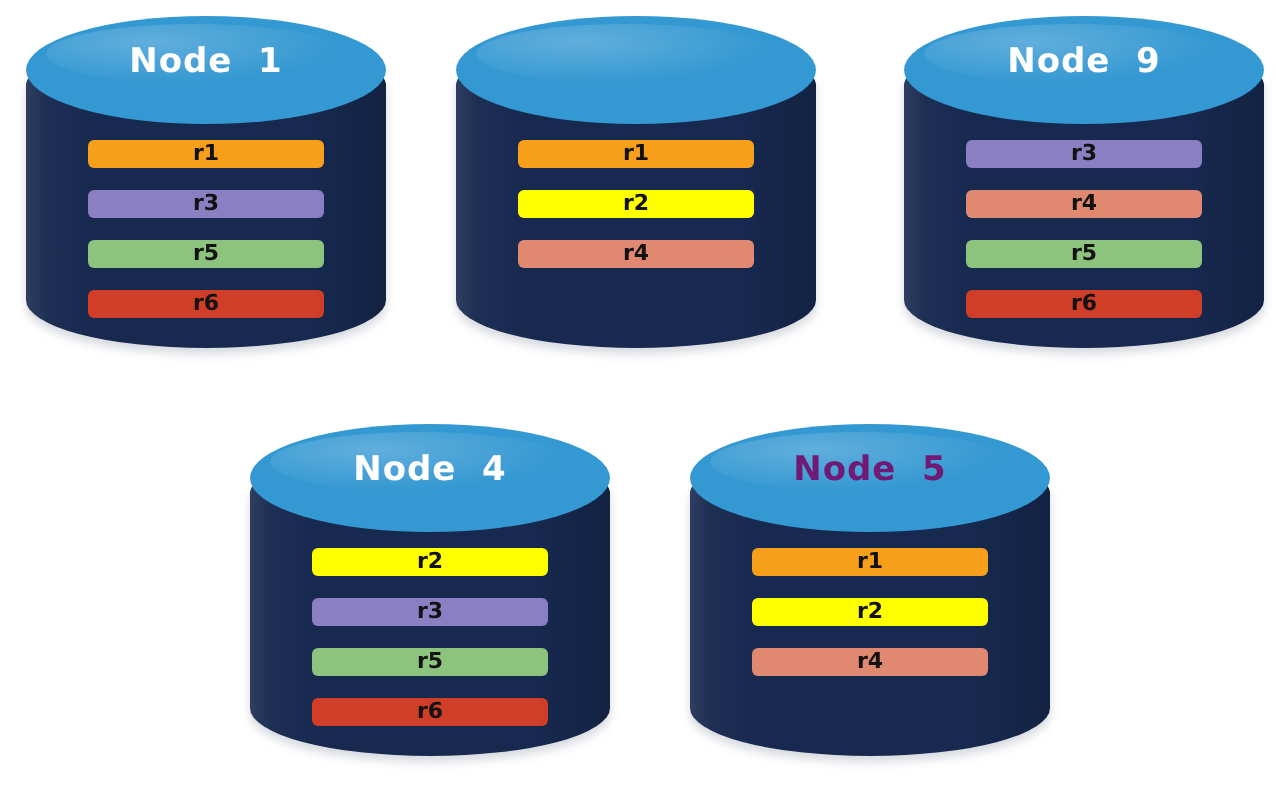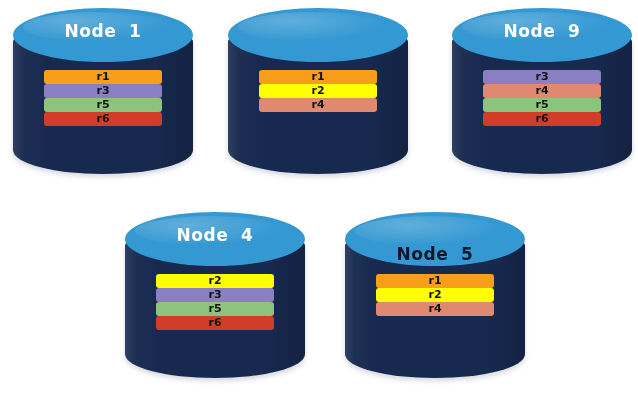--- a/index.html
+++ b/index.html
@@ -93,21 +93,21 @@
     position: absolute;
     left: 31px;
     top: 62px;
     width: 118px;
     z-index: 4;
   }
 
   .bar {
     position: relative;
     height: 14px;
-    margin-bottom: 0;
+    margin-bottom: 11px;
     border-radius: 3px;
     text-align: center;
     font-size: 11px;
     font-weight: bold;
     color: #121212;
     line-height: 14px;
   }
   .bar:last-child { margin-bottom: 0; }
 </style>
 </head>
@@ -162,20 +162,20 @@
         <div class="bar" style="background: rgb(139, 127, 196);">r3</div>
         <div class="bar" style="background: rgb(140, 196, 126);">r5</div>
         <div class="bar" style="background: rgb(209, 62, 40);">r6</div>
       </div>
     </div>
     <div class="node" style="left: 345px; top: 212px;">
       <div class="cyl-body" style="background: rgb(23, 41, 79);"></div>
       <div class="cyl-shade"></div>
       <div class="cyl-top" style="background: rgb(52, 152, 210);"></div>
       <div class="cyl-top-hi"></div>
-      <div class="node-label" style="color: #0f172a; margin-top: 19px;">Node  5</div>
+      <div class="node-label" style="color: #701a75;">Node  5</div>
       <div class="bars">
         <div class="bar" style="background: rgb(247, 159, 26);">r1</div>
         <div class="bar" style="background: rgb(255, 255, 0);">r2</div>
         <div class="bar" style="background: rgb(224, 136, 112);">r4</div>
       </div>
     </div>
   </div>
 
 </body></html>

